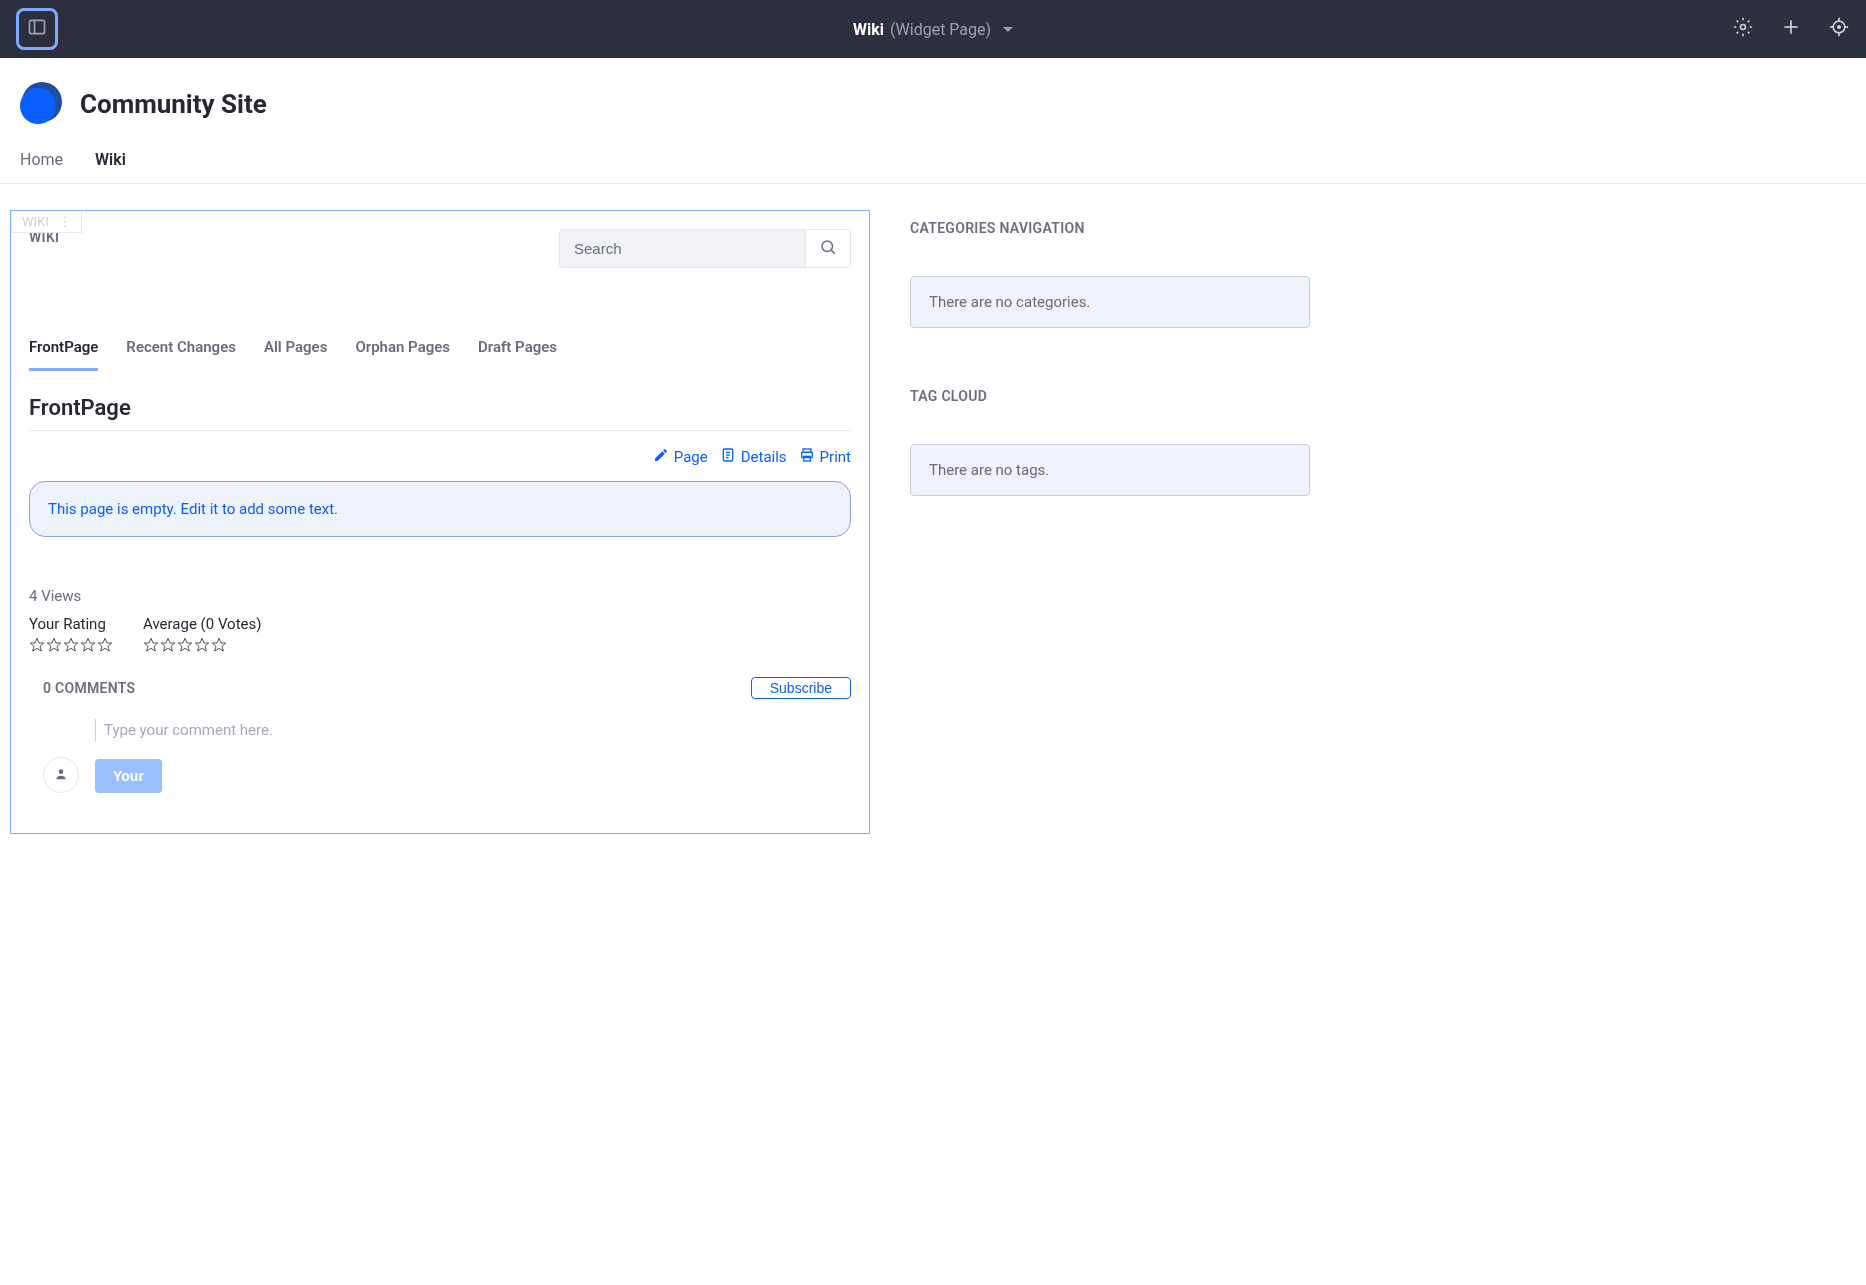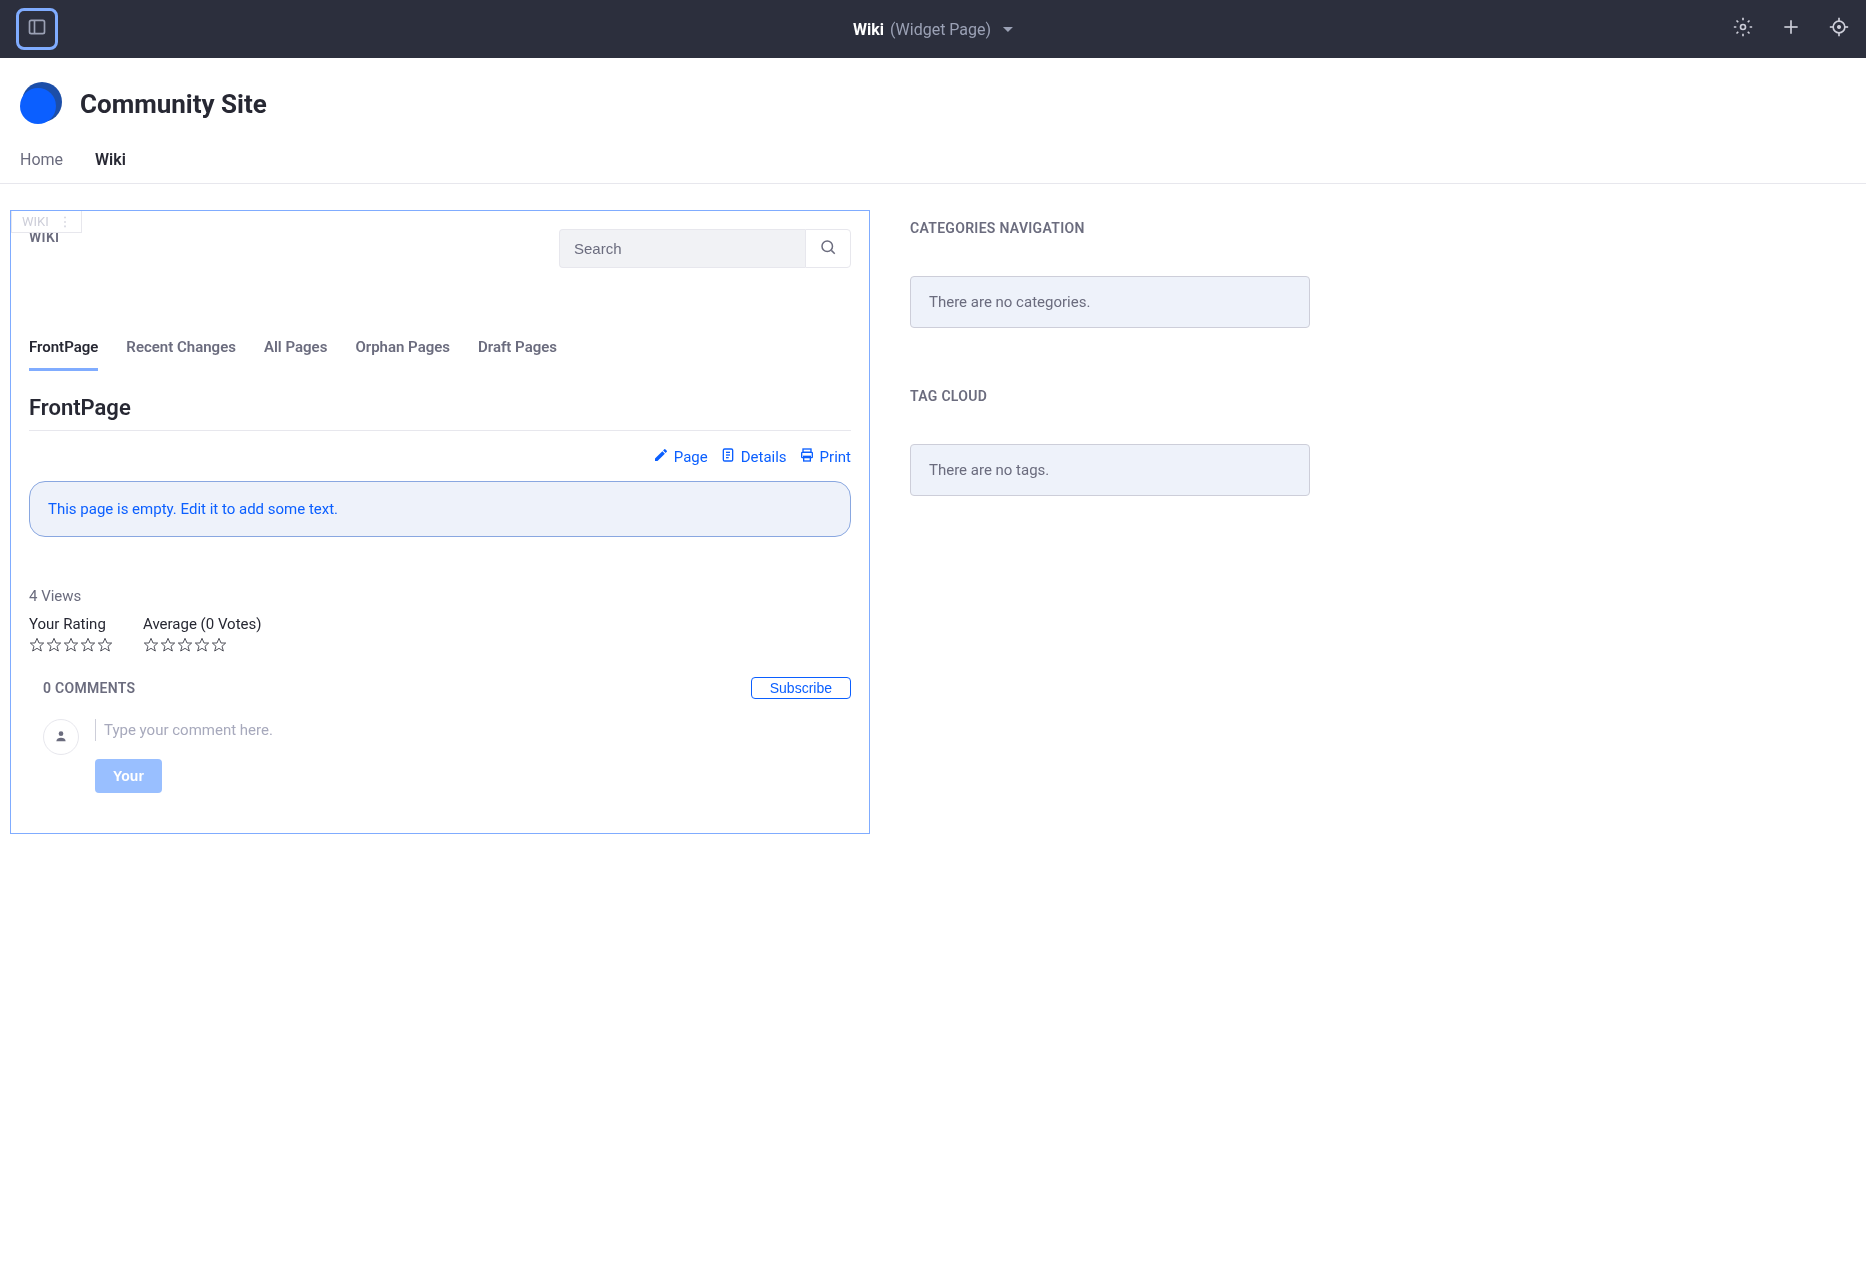--- a/index.html
+++ b/index.html
@@ -296,21 +296,21 @@
       background: #fff;
       padding: 2px 18px;
       font-size: 14px;
       border-radius: 4px;
       cursor: pointer;
     }
     .comment-input-row {
       display: flex;
       gap: 16px;
       margin-top: 20px;
-      align-items: flex-start;
+      align-items: flex-end;
       margin-left: 14px;
     }
     .comment-avatar {
       width: 36px; height: 36px;
       border: 1px solid #e7e7ed;
       border-radius: 50%;
       display: flex;
       align-items: center;
       justify-content: center;
     }

